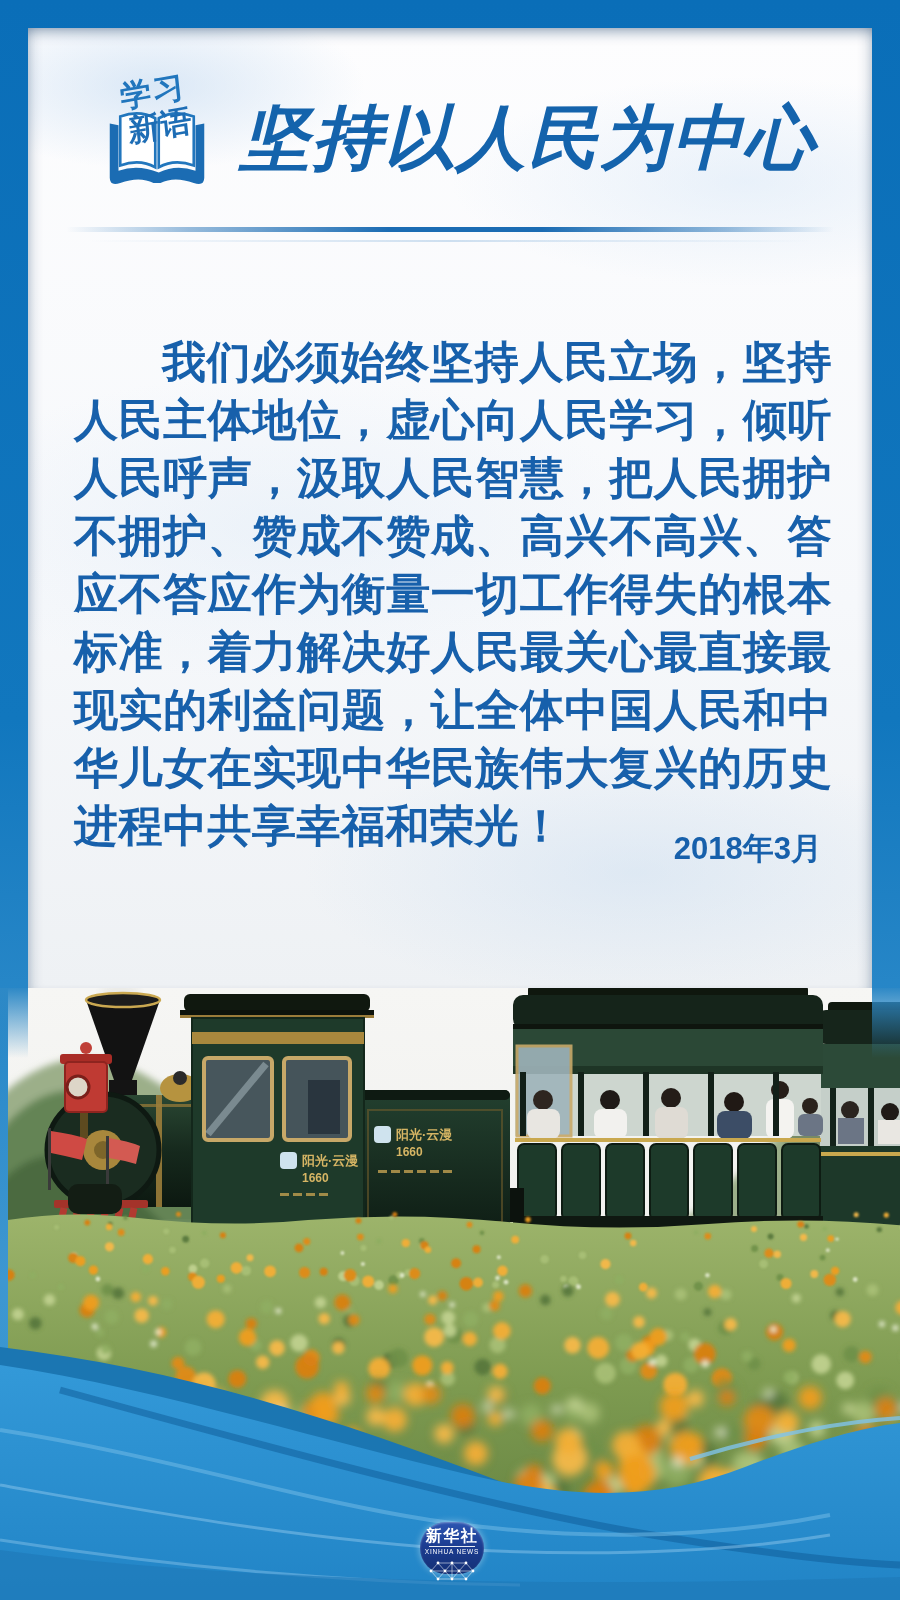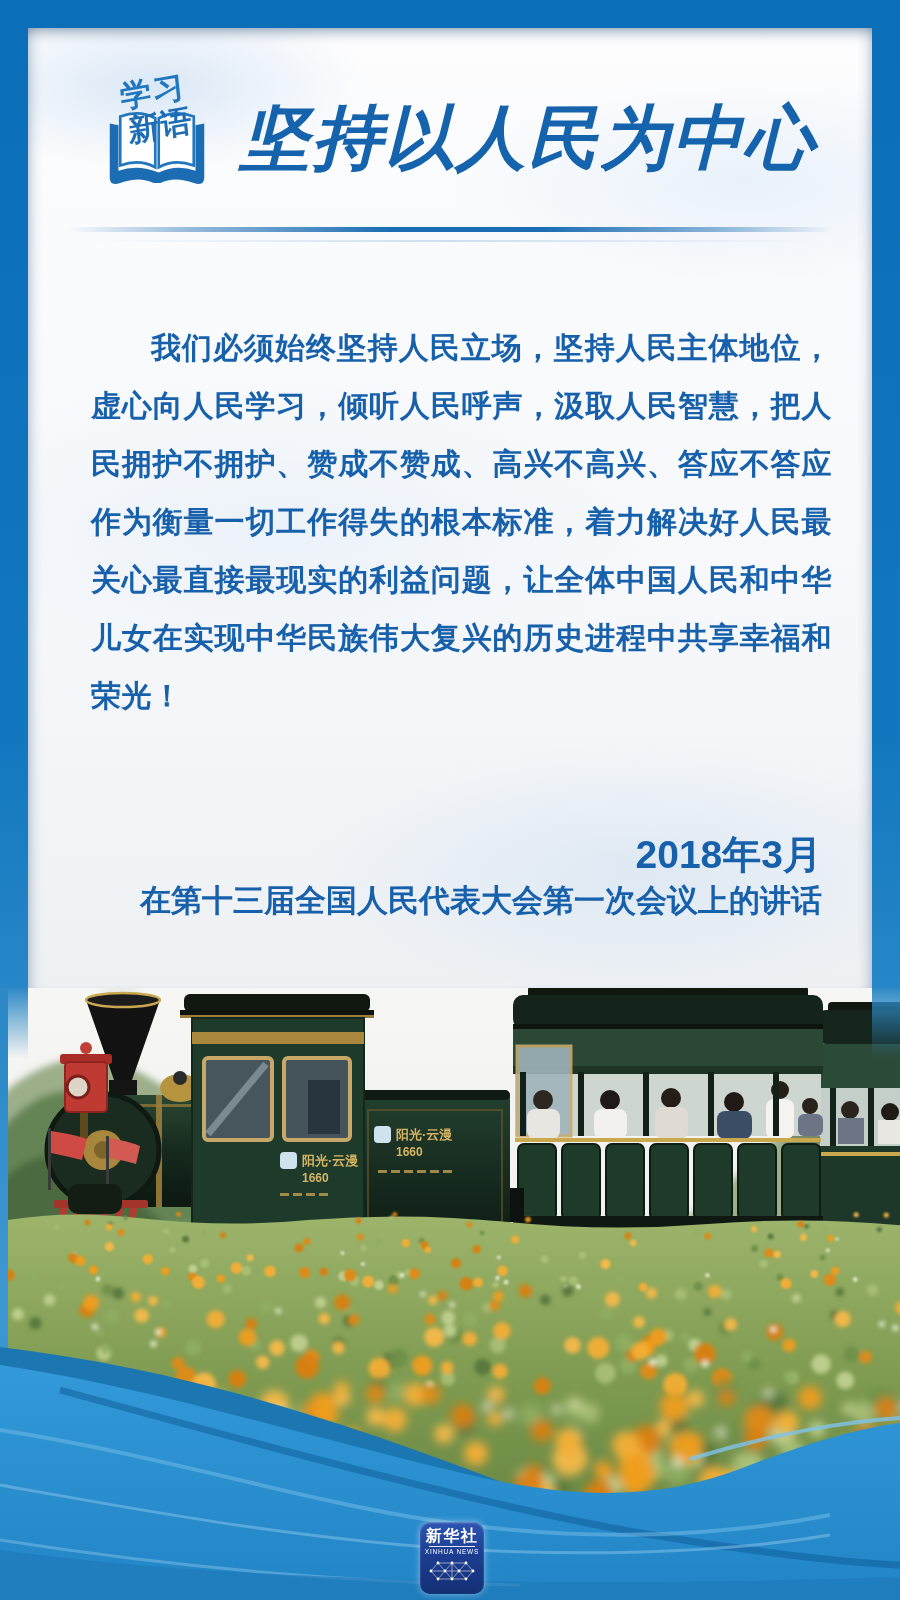--- a/index.html
+++ b/index.html
@@ -43,37 +43,36 @@
     position:absolute;left:38px;right:38px;top:199px;height:5px;border-radius:3px;
     background:linear-gradient(90deg,rgba(27,108,179,0) 0%,rgba(27,108,179,.45) 16%,#1b6cb3 42%,#1b6cb3 62%,rgba(27,108,179,.45) 86%,rgba(27,108,179,0) 100%);
   }
   .divider2{
     position:absolute;left:60px;right:60px;top:212px;height:2px;
     background:linear-gradient(90deg,rgba(120,170,215,0),rgba(120,170,215,.35),rgba(120,170,215,0));
   }
   
   .quote{
     position:absolute;left:46px;right:40px;top:261px;
-    font-size:30px;line-height:58px;font-weight:700;color:#1760ab;
+    font-size:44px;line-height:58px;font-weight:700;color:#1760ab;
     text-align:justify;text-justify:inter-ideograph;text-indent:2em;
     letter-spacing:.5px;
-    margin-left:17px;
   }
   .attr{position:absolute;right:50px;color:#1760ab;font-weight:800;white-space:nowrap;}
   .attr-name{top:742px;font-size:41px;}
-  .attr-date{top:800px;font-size:39px;}
+  .attr-date{top:800px;font-size:31px;}
   .attr-src{top:852px;font-size:31px;}
   
   .photo{position:absolute;left:8px;top:988px;width:900px;height:612px;z-index:2;}
   .photo svg{display:block;}
   
   .wave{position:absolute;left:0;top:1335px;width:900px;height:265px;z-index:5;}
   .xinhua{
-    position:absolute;left:420px;top:1522px;width:64px;height:72px;z-index:6;
-    border-radius:10px;box-sizing:border-box;text-align:center;
+    position:absolute;left:420px;top:1522px;width:64px;height:52px;z-index:6;
+    border-radius:28px;box-sizing:border-box;text-align:center;
     background:linear-gradient(180deg,#2c55b2 0%,#1c3d92 45%,#142f74 100%);
     box-shadow:0 0 7px rgba(255,255,255,.45), inset 0 1px 2px rgba(255,255,255,.35);
     color:#fff;
   }
   .xh-cn{margin-top:5px;font-size:16px;font-weight:700;letter-spacing:1.5px;line-height:18px;}
   .xh-line{width:46px;height:1px;margin:1px auto 1px;background:rgba(255,255,255,.9);}
   .xh-en{font-size:6.5px;letter-spacing:.8px;line-height:8px;}
   .xh-net{margin-top:1px;}
 </style>
 </head>
@@ -92,21 +91,20 @@
       <span class="t1">学习</span>
       <span class="t2">新语</span>
     </div>
 
     <div class="page-title">坚持以人民为中心</div>
     <div class="divider"></div>
     <div class="divider2"></div>
 
     <p class="quote">我们必须始终坚持人民立场，坚持人民主体地位，虚心向人民学习，倾听人民呼声，汲取人民智慧，把人民拥护不拥护、赞成不赞成、高兴不高兴、答应不答应作为衡量一切工作得失的根本标准，着力解决好人民最关心最直接最现实的利益问题，让全体中国人民和中华儿女在实现中华民族伟大复兴的历史进程中共享幸福和荣光！</p>
     <div class="attr attr-date">2018年3月</div>
-    <div class="attr attr-src">在第十三届全国人民代表大会第一次会议上的讲话</div>
   </div>
 
   <div class="photo">
     <svg viewBox="0 0 900 612" width="900" height="612">
       <defs>
         <linearGradient id="skyG" x1="0" y1="0" x2="0" y2="1">
           <stop offset="0" stop-color="#f6f6f4"></stop>
             <stop offset="1" stop-color="#eaeae6"></stop>
         </linearGradient>
         <linearGradient id="fieldG" x1="0" y1="0" x2="0" y2="1">

